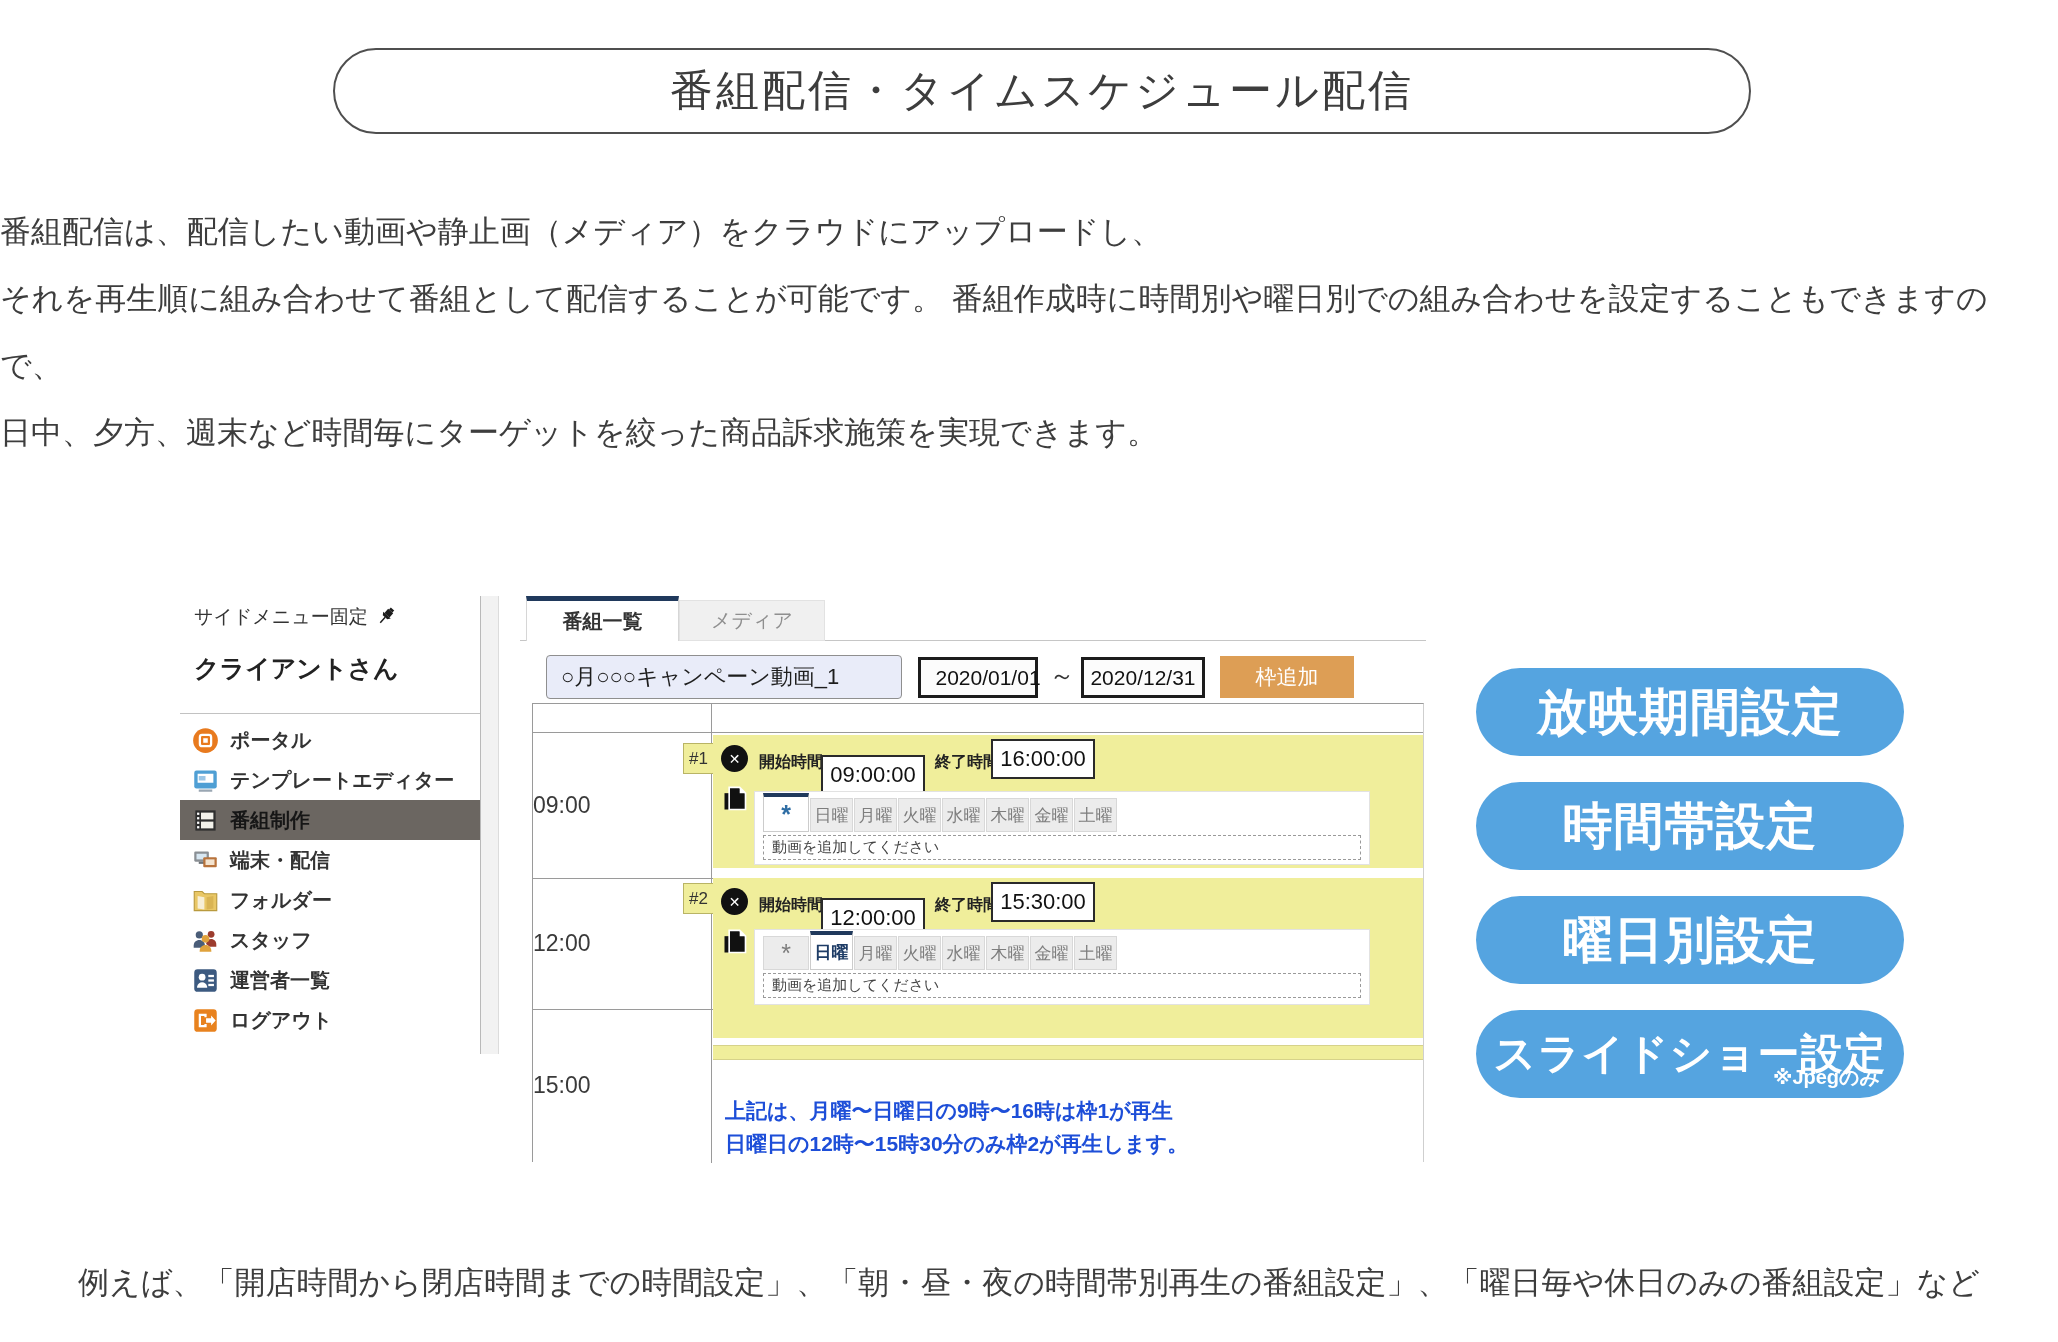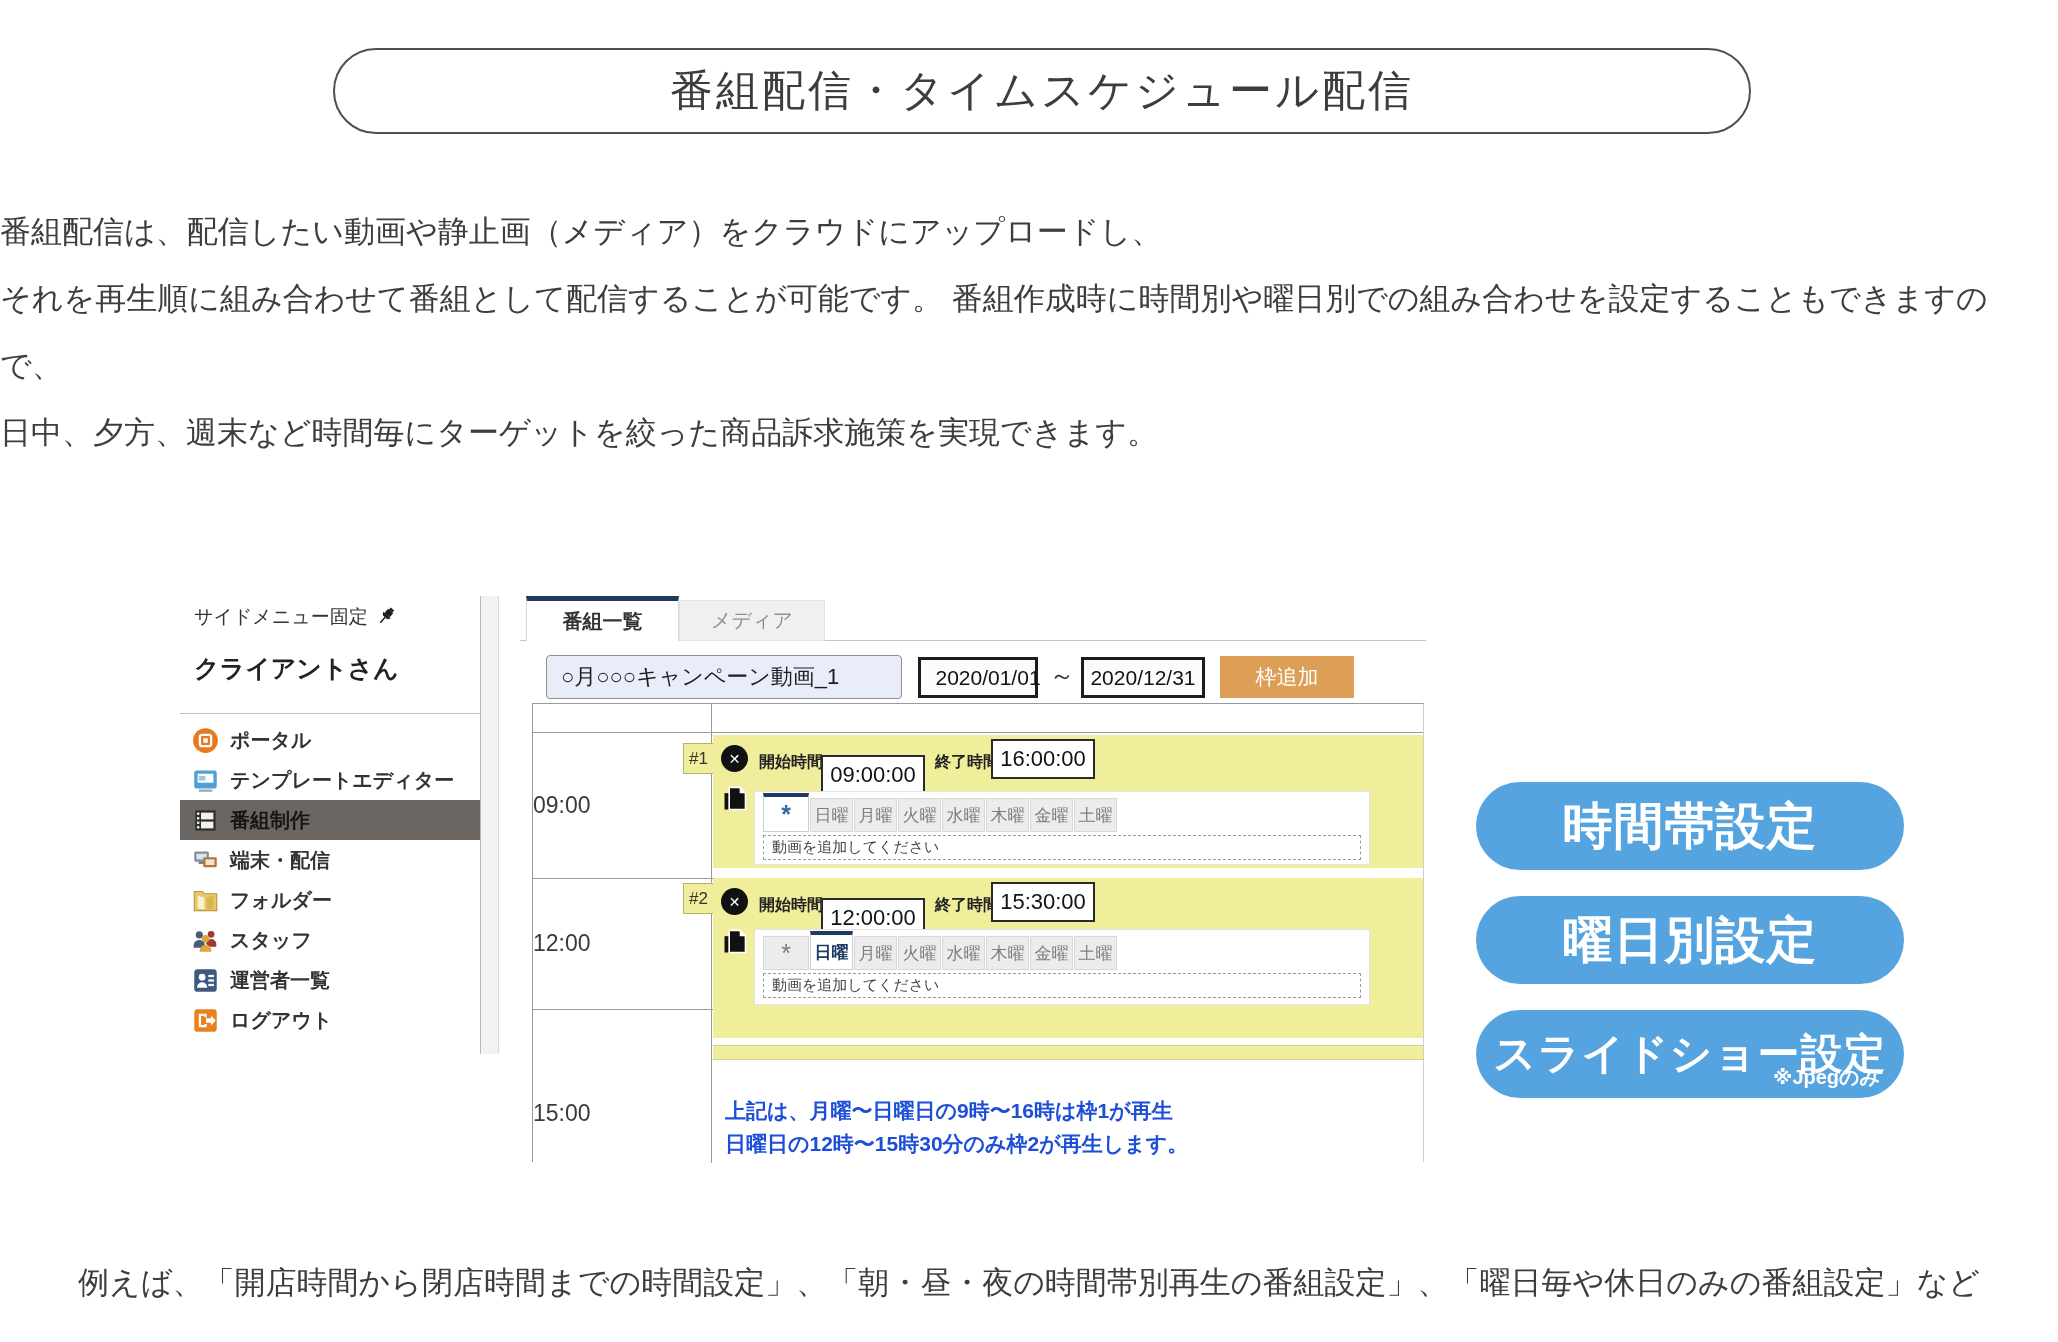--- a/index.html
+++ b/index.html
@@ -46,21 +46,21 @@
   .date-tilde{position:absolute;left:522px;top:63px;width:40px;text-align:center;font-size:25px;color:#333;}
   .add-btn{position:absolute;left:700px;top:60px;width:134px;height:42px;background:#dd9e55;color:#fff;font-size:21px;
     display:flex;align-items:center;justify-content:center;cursor:default;}
 
   .grid{position:absolute;left:12px;top:107px;width:892px;height:459px;border-left:1px solid #9a9a9a;border-top:1px solid #9a9a9a;
     border-right:1px solid #cfcfcf;box-sizing:border-box;}
   .hline{position:absolute;left:0;width:100%;height:1px;background:#9a9a9a;z-index:0;}
   .hline1{top:28px;} .hline2{top:174px;} .hline3{top:305px;}
   .vline{position:absolute;left:178px;top:0;width:1px;height:459px;background:#9a9a9a;z-index:0;}
   .time-label{position:absolute;left:0;width:178px;font-size:23px;color:#3a3a3a;z-index:1;}
-  .t1{top:88px;} .t2{top:226px;} .t3{top:368px;margin-top:28px;}
+  .t1{top:88px;} .t2{top:226px;} .t3{top:368px;}
 
   .block{position:absolute;left:180px;width:710px;background:#f0ee9b;z-index:2;}
   .block1{top:31px;height:133px;}
   .block2{top:174px;height:160px;}
   .block-tab{position:absolute;left:-30px;width:30px;height:31px;background:#f0ee9b;border:1px solid #b9b465;border-right:none;
     font-size:17px;color:#333;display:flex;align-items:center;justify-content:center;box-sizing:border-box;}
   .block1 .block-tab{top:8px;} .block2 .block-tab{top:5px;}
   .close-icon{position:absolute;left:8px;top:10px;width:27px;height:27px;border-radius:50%;background:#111;color:#fff;
     font-size:14px;font-weight:bold;display:flex;align-items:center;justify-content:center;cursor:default;}
   .time-row-label{position:absolute;top:17px;font-size:16px;font-weight:bold;color:#222;}
@@ -309,20 +309,21 @@
 
         <div class="note">
           <div>上記は、月曜〜日曜日の9時〜16時は枠1が再生</div>
           <div>日曜日の12時〜15時30分のみ枠2が再生します。</div>
         </div>
       </div>
     </div>
   </div>
 
   <div class="pills">
+    <div class="pill pill-1">放映期間設定</div>
     <div class="pill pill-2">時間帯設定</div>
     <div class="pill pill-3">曜日別設定</div>
     <div class="pill pill-4">
       <span>スライドショー設定</span>
       <span class="pill-sub">※Jpegのみ</span>
     </div>
   </div>
 
   <div class="bottom-note">例えば、「開店時間から閉店時間までの時間設定」、「朝・昼・夜の時間帯別再生の番組設定」、「曜日毎や休日のみの番組設定」など</div>
 

